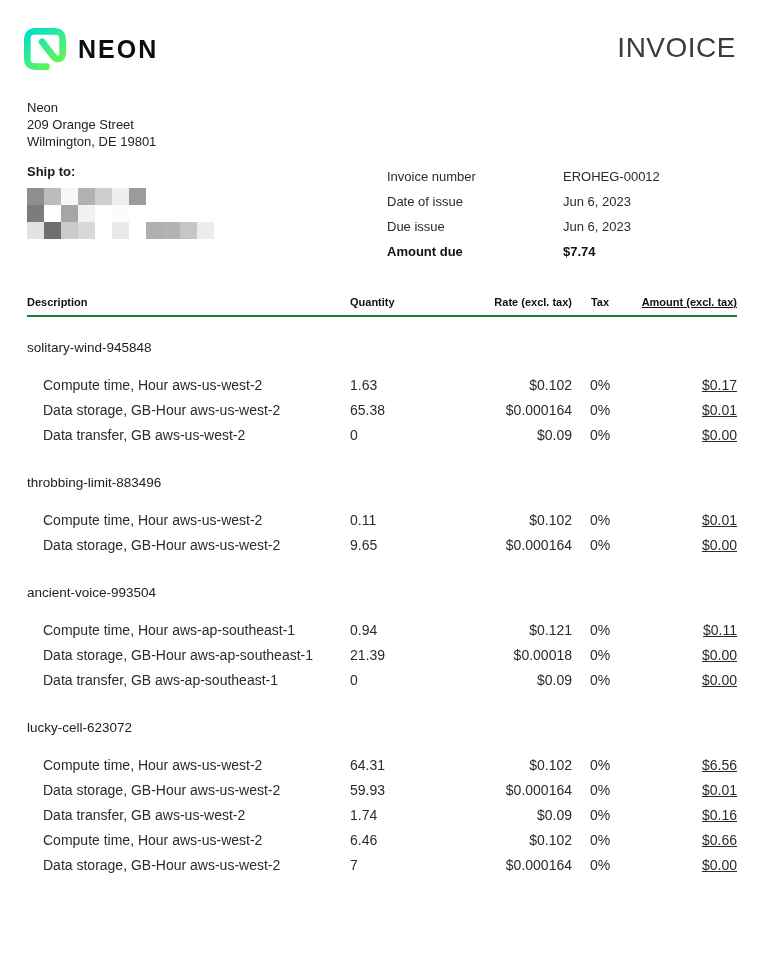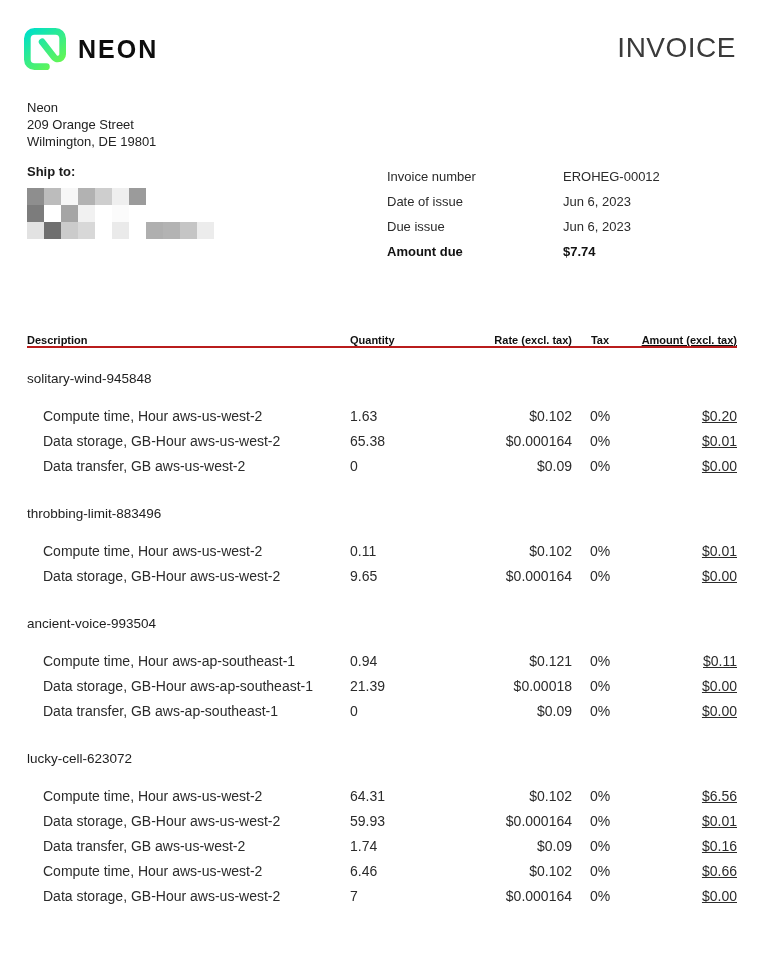--- a/index.html
+++ b/index.html
@@ -31,21 +31,21 @@
 
   
   .meta { position: absolute; left: 387px; top: 169px; width: 350px; }
   .meta-row { display: flex; height: 25px; align-items: flex-start; font-size: 13px; color: #2b2b2b; }
   .meta-label { width: 176px; }
   .meta-value { flex: 1; }
   .meta-row.bold .meta-label, .meta-row.bold .meta-value { font-weight: 700; color: #111111; }
 
   
   .invoice-table { position: absolute; left: 27px; top: 296px; width: 710px; }
-  .t-head { display: flex; align-items: flex-end; border-bottom: 2px solid #b91c1c; font-size: 11px; font-weight: 700; color: #111111; margin-top: 38px; }
+  .t-head { display: flex; align-items: flex-end; padding-bottom: 7px; border-bottom: 2px solid #15803d; font-size: 11px; font-weight: 700; color: #111111; }
   .c-desc { width: 323px; text-align: left; }
   .c-qty  { width: 110px; text-align: left; }
   .c-rate { width: 112px; text-align: right; }
   .c-tax  { width: 56px;  text-align: center; }
   .c-amt  { width: 109px; text-align: right; text-decoration: underline; }
 
   .group-name { margin-top: 23px; margin-bottom: 22px; font-size: 13.5px; color: #1d1d1d; line-height: 15px; }
   .group:first-of-type .group-name { }
   .item-row { display: flex; align-items: flex-start; height: 25px; font-size: 14px; color: #2b2b2b; }
   .item-row .c-desc { padding-left: 16px; width: 323px; }
@@ -140,21 +140,21 @@
     </div>
     <div id="groups">
   <div class="group">
     <div class="group-name">solitary-wind-945848</div>
 
   <div class="item-row">
     <div class="c-desc">Compute time, Hour aws-us-west-2</div>
     <div class="c-qty">1.63</div>
     <div class="c-rate">$0.102</div>
     <div class="c-tax">0%</div>
-    <div class="c-amt">$0.20</div>
+    <div class="c-amt">$0.17</div>
   </div>
 
   <div class="item-row">
     <div class="c-desc">Data storage, GB-Hour aws-us-west-2</div>
     <div class="c-qty">65.38</div>
     <div class="c-rate">$0.000164</div>
     <div class="c-tax">0%</div>
     <div class="c-amt">$0.01</div>
   </div>
 

